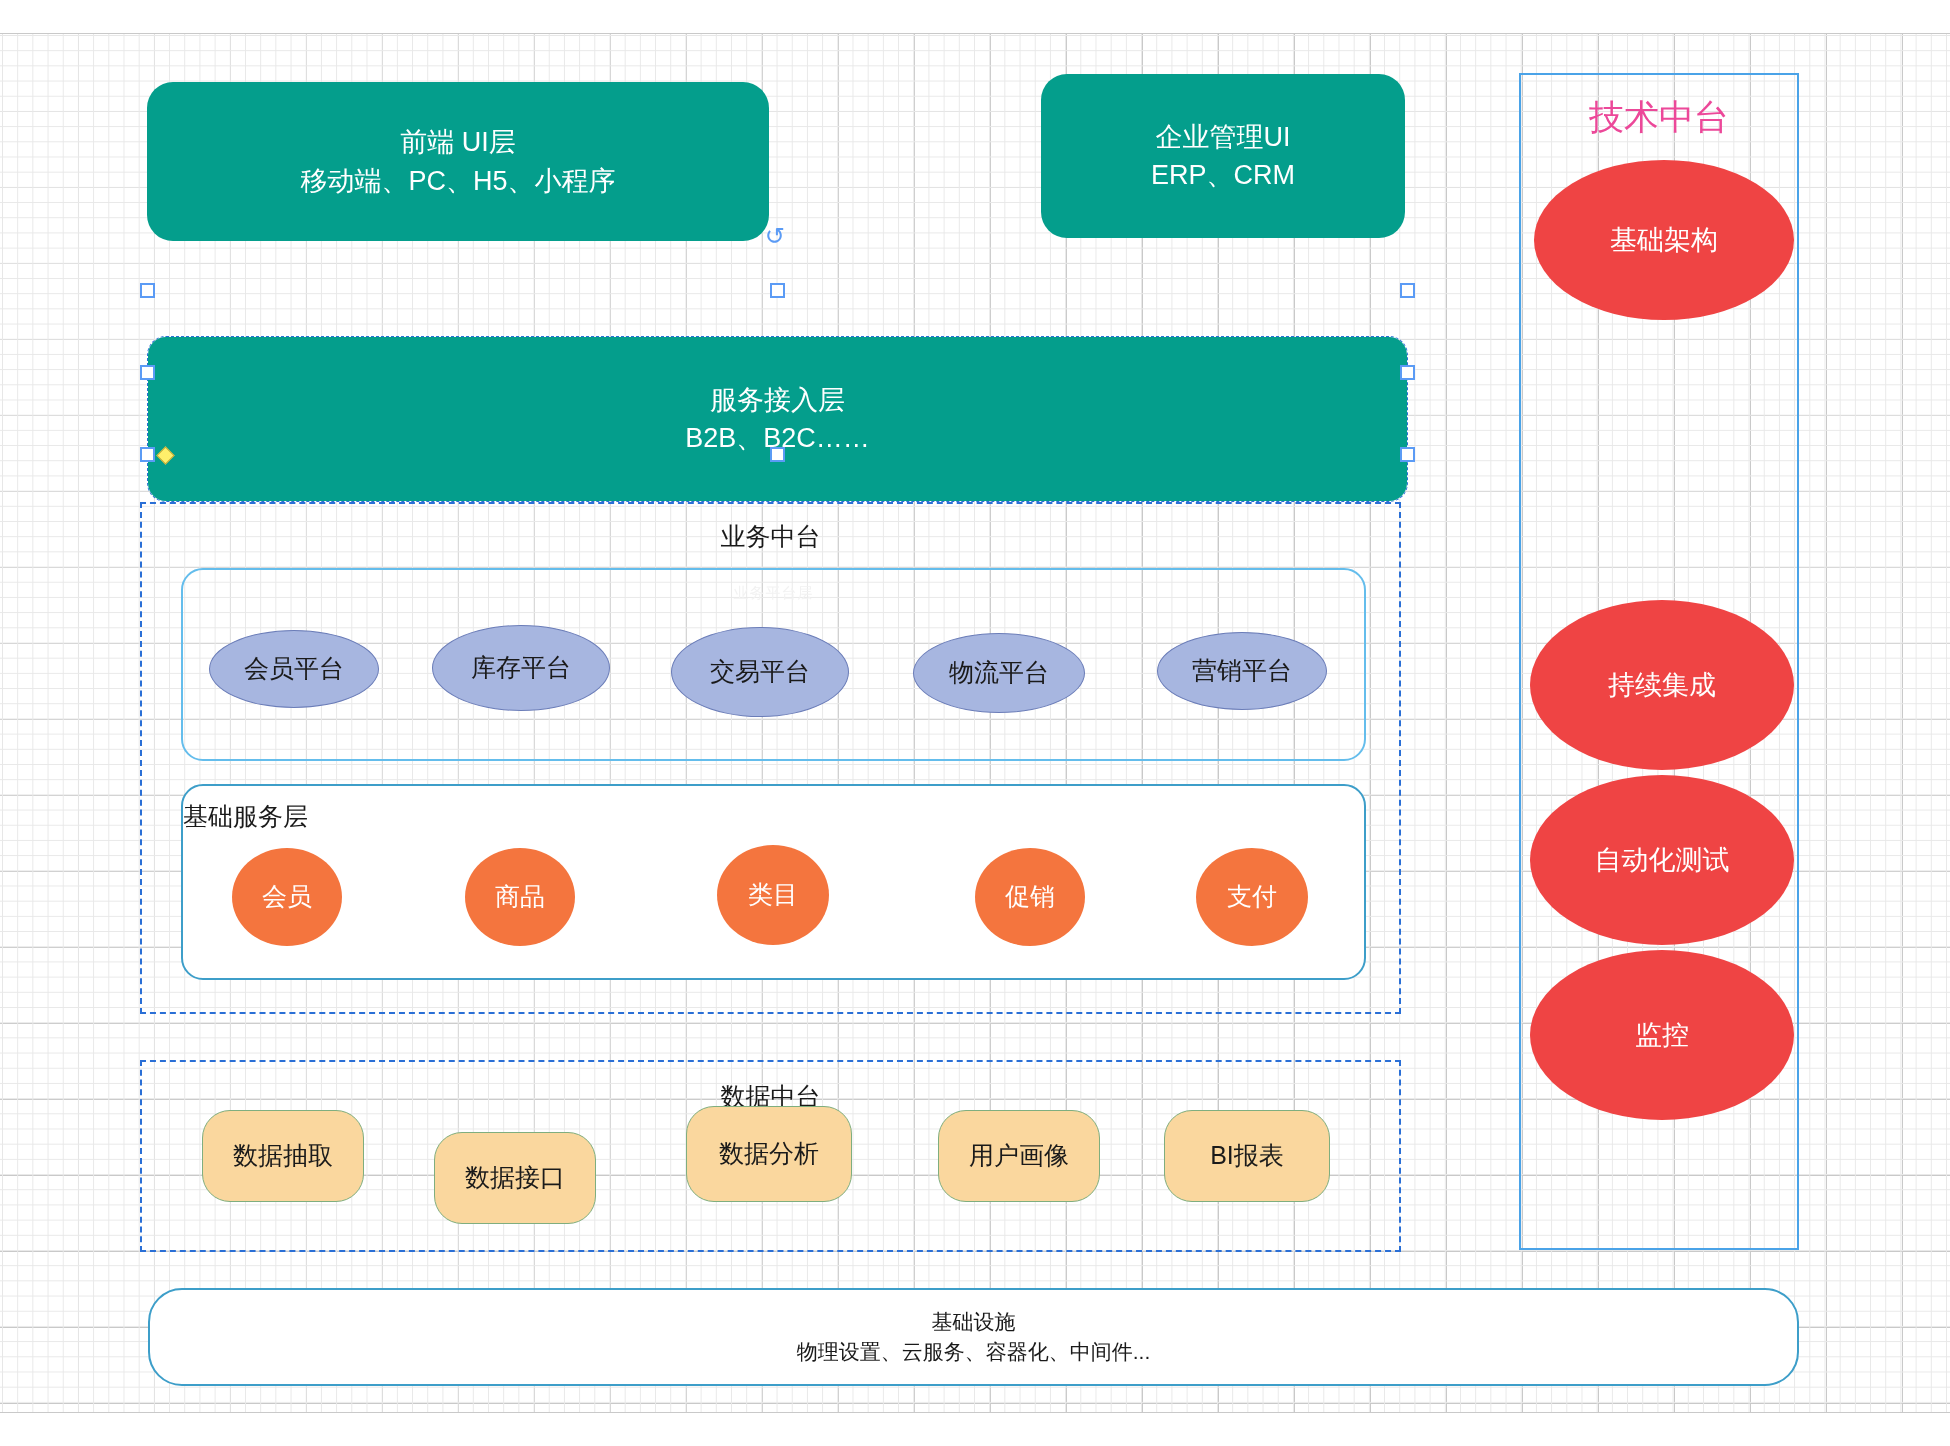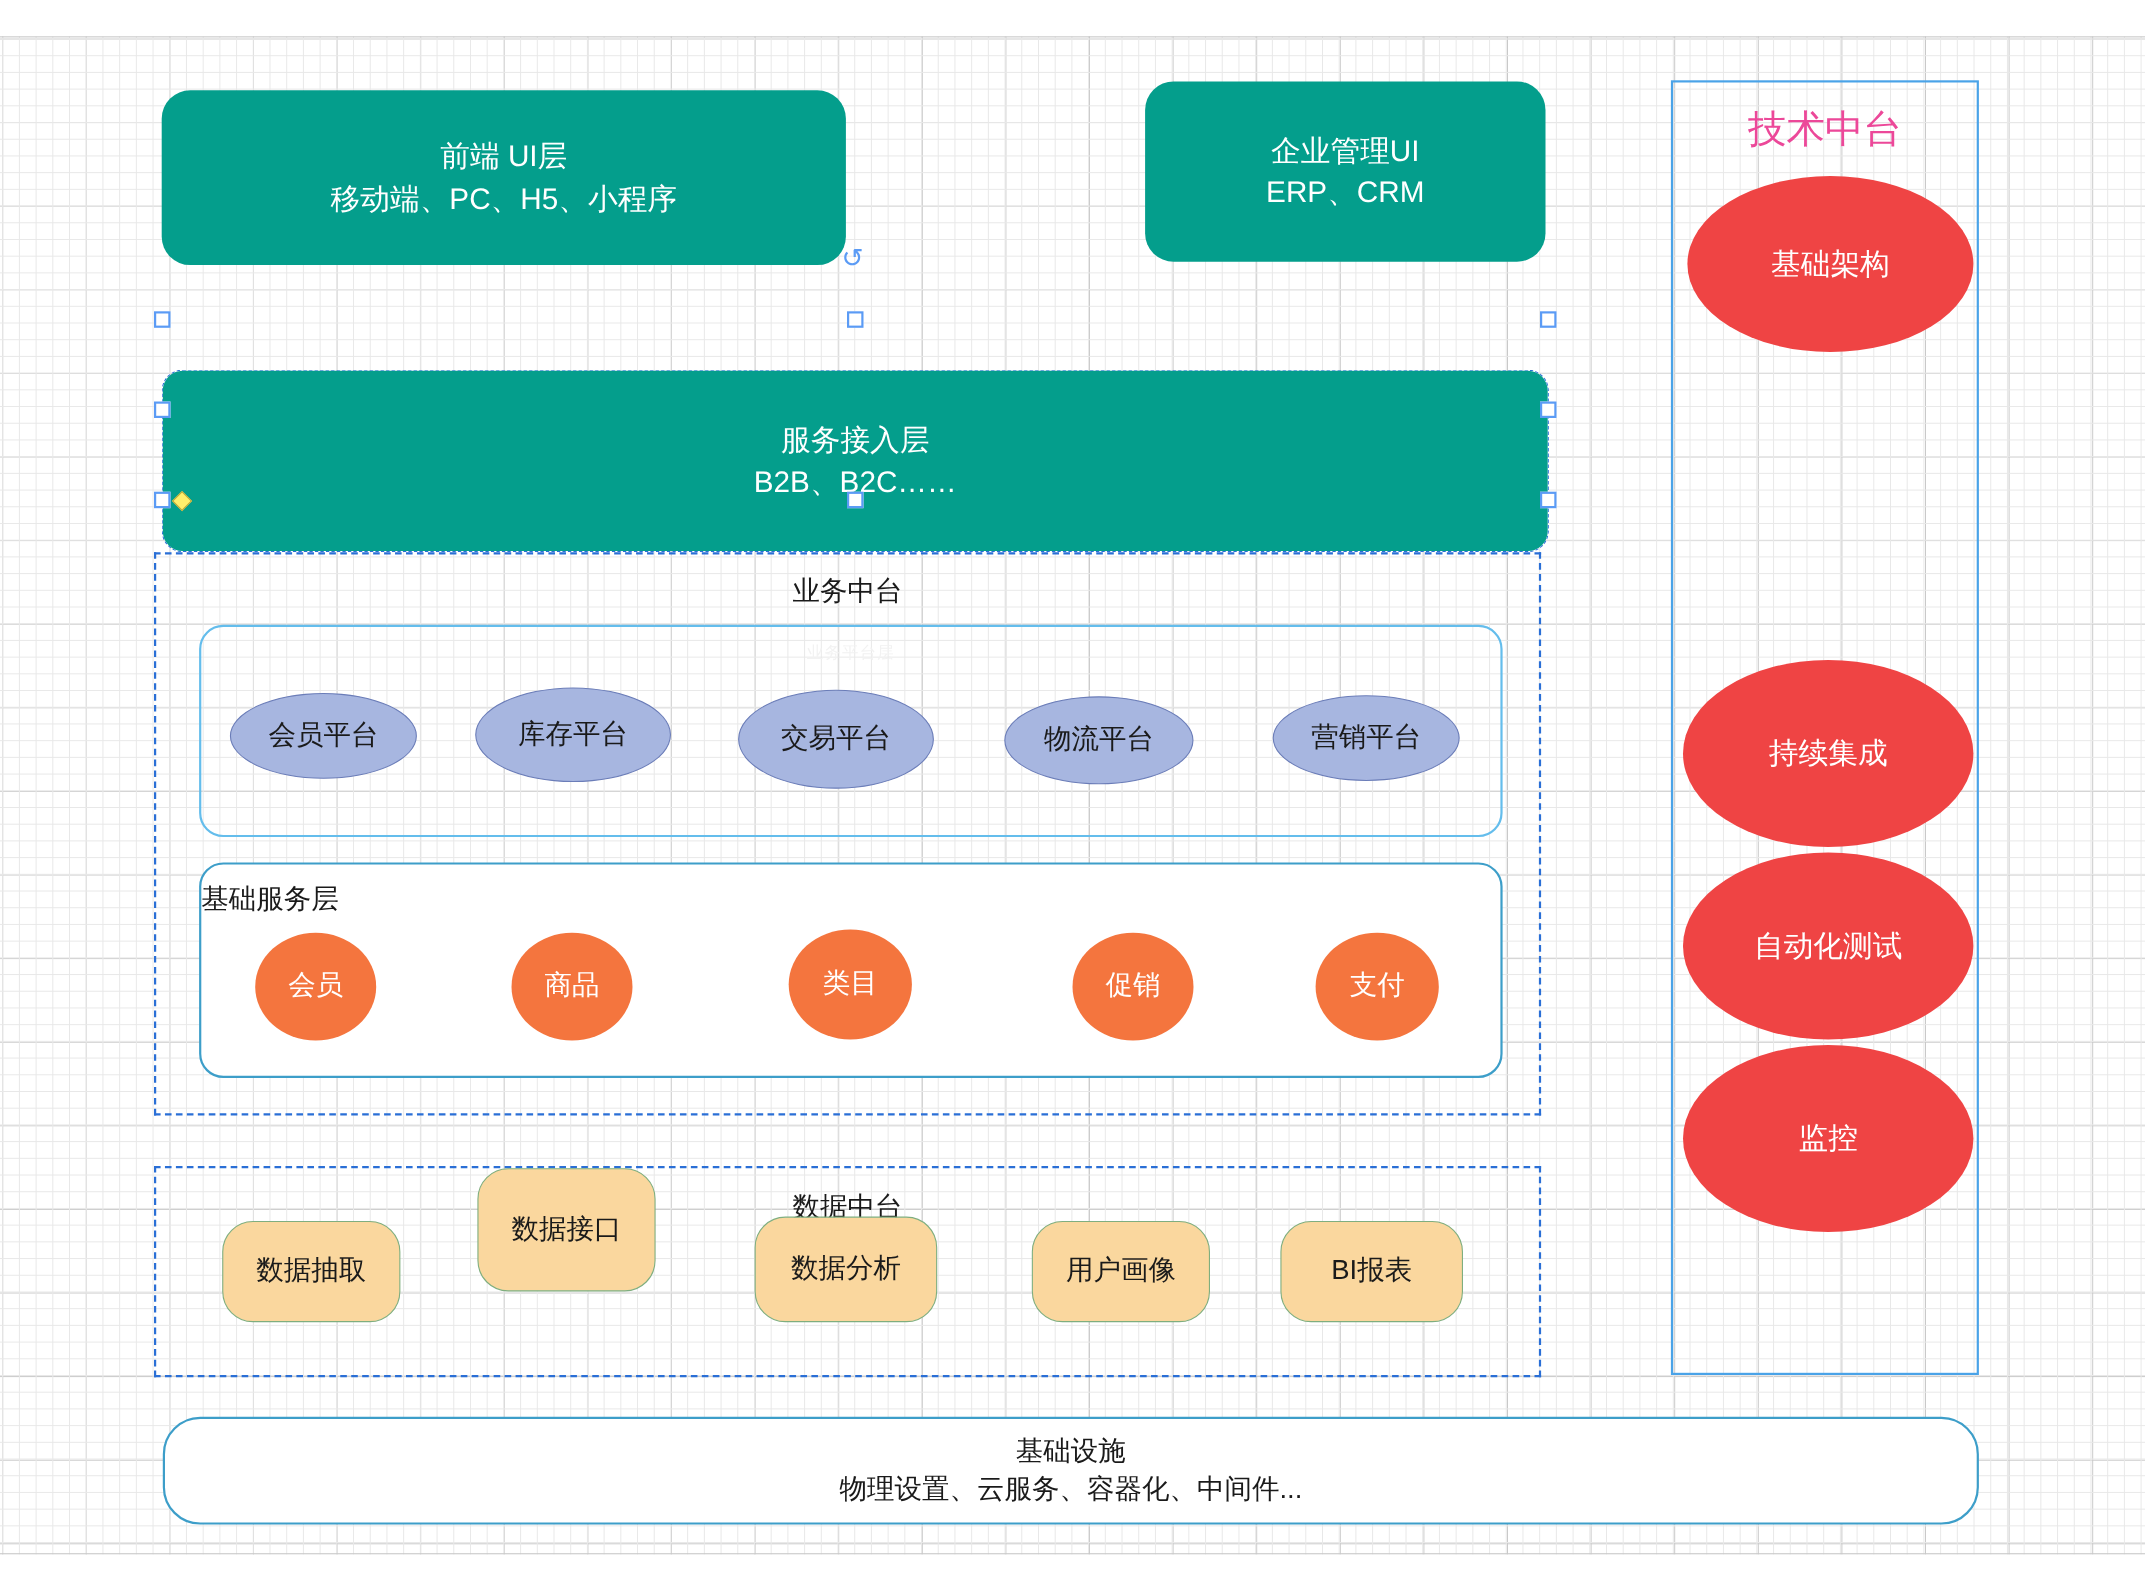--- a/index.html
+++ b/index.html
@@ -185,21 +185,21 @@
     color: #1a1a1a;
     font-size: 25px;
   }
 
   
   .infra-bar {
     background: #ffffff;
     border: 2px solid #3d9ec9;
     border-radius: 34px;
     color: #1a1a1a;
-    font-size: 25px;
+    font-size: 21px;
   }
 
   
   .tech-col {
     position: absolute;
     box-sizing: border-box;
     border: 2px solid #4aa3e8;
     background: transparent;
   }
   .tech-col-title {
@@ -289,21 +289,21 @@
     <span>支付</span>
   </div>
 
   <div class="dashed-region" style="left:140px; top:1060px; width:1261px; height:192px;">
     <div class="region-title" style="top:18px;">数据中台</div>
   </div>
 
   <div class="shape tan-rect" style="left:202px; top:1110px; width:162px; height:92px;">
     <span>数据抽取</span>
   </div>
-  <div class="shape tan-rect" style="left:434px; top:1062px; width:162px; height:112px;">
+  <div class="shape tan-rect" style="left:434px; top:1132px; width:162px; height:92px;">
     <span>数据接口</span>
   </div>
   <div class="shape tan-rect" style="left:686px; top:1106px; width:166px; height:96px;">
     <span>数据分析</span>
   </div>
   <div class="shape tan-rect" style="left:938px; top:1110px; width:162px; height:92px;">
     <span>用户画像</span>
   </div>
   <div class="shape tan-rect" style="left:1164px; top:1110px; width:166px; height:92px;">
     <span>BI报表</span>

